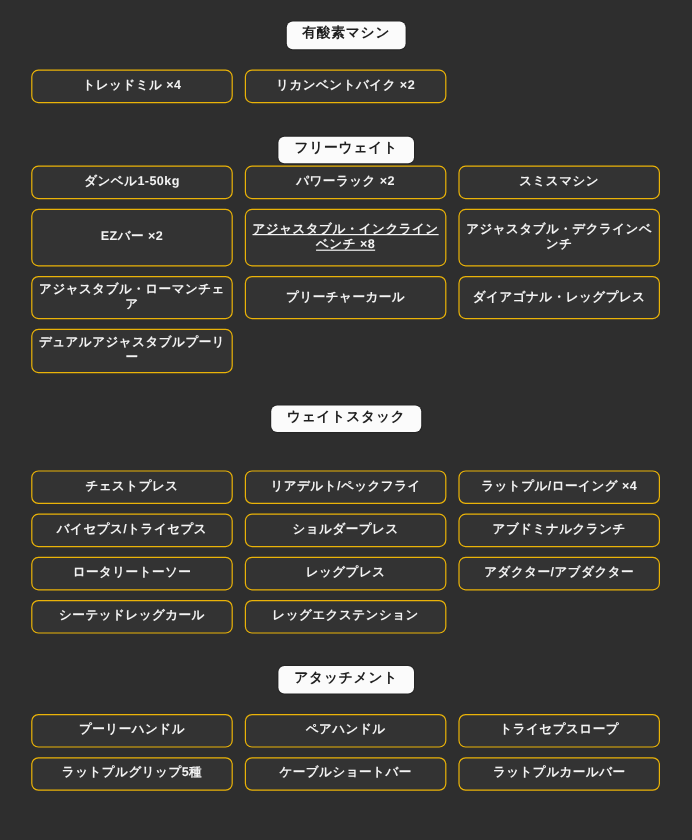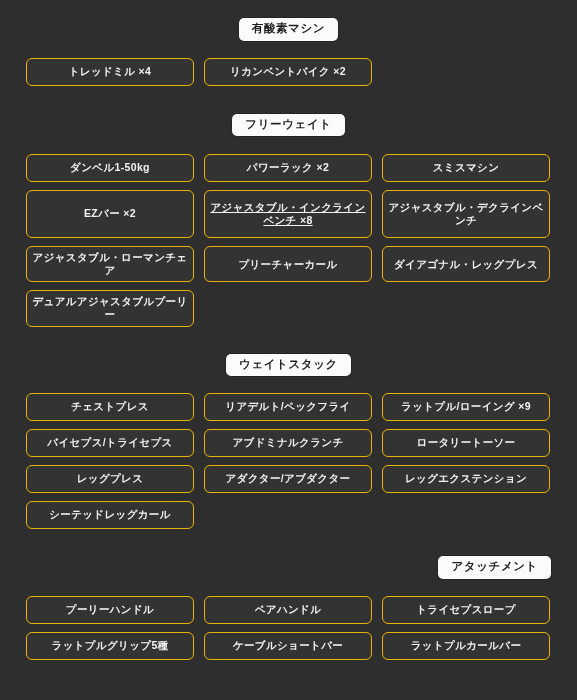--- a/index.html
+++ b/index.html
@@ -69,27 +69,27 @@
   .card.two-line {
     min-height: 48px;
     text-decoration: underline;
   }
 
   
   .sec-aerobic { padding-top: 18px; }
   .sec-aerobic .section-header { margin-bottom: 17px; }
 
   .sec-free { padding-top: 28px; }
-  .sec-free .section-header { margin-bottom: 18px; }
+  .sec-free .section-header { margin-bottom: 2px; }
 
   .sec-stack { padding-top: 27px; }
-  .sec-stack .section-header { margin-bottom: 17px; }
+  .sec-stack .section-header { margin-bottom: 32px; }
 
   .sec-attach { padding-top: 27px; }
-  .sec-attach .section-header { margin-bottom: 17px; justify-content: flex-end; }
+  .sec-attach .section-header { margin-bottom: 17px; }
 </style>
 </head>
 <body>
 
 <div class="page">
 
   <div class="section sec-aerobic">
     <div class="section-header">
       <span class="section-badge">有酸素マシン</span>
     </div>
@@ -146,43 +146,46 @@
       <span class="section-badge">ウェイトスタック</span>
     </div>
     <div class="grid">
         <div class="card">
           <span>チェストプレス</span>
         </div>
         <div class="card">
           <span>リアデルト/ペックフライ</span>
         </div>
         <div class="card">
-          <span>ラットプル/ローイング ×9</span>
+          <span>ラットプル/ローイング ×4</span>
         </div>
         <div class="card">
           <span>バイセプス/トライセプス</span>
         </div>
         <div class="card">
+          <span>ショルダープレス</span>
+        </div>
+        <div class="card">
           <span>アブドミナルクランチ</span>
         </div>
         <div class="card">
           <span>ロータリートーソー</span>
         </div>
         <div class="card">
           <span>レッグプレス</span>
         </div>
         <div class="card">
           <span>アダクター/アブダクター</span>
         </div>
         <div class="card">
+          <span>シーテッドレッグカール</span>
+        </div>
+        <div class="card">
           <span>レッグエクステンション</span>
         </div>
-        <div class="card">
-          <span>シーテッドレッグカール</span>
-        </div>
       </div>
   </div>
 
   <div class="section sec-attach">
     <div class="section-header">
       <span class="section-badge">アタッチメント</span>
     </div>
     <div class="grid">
         <div class="card">
           <span>プーリーハンドル</span>

